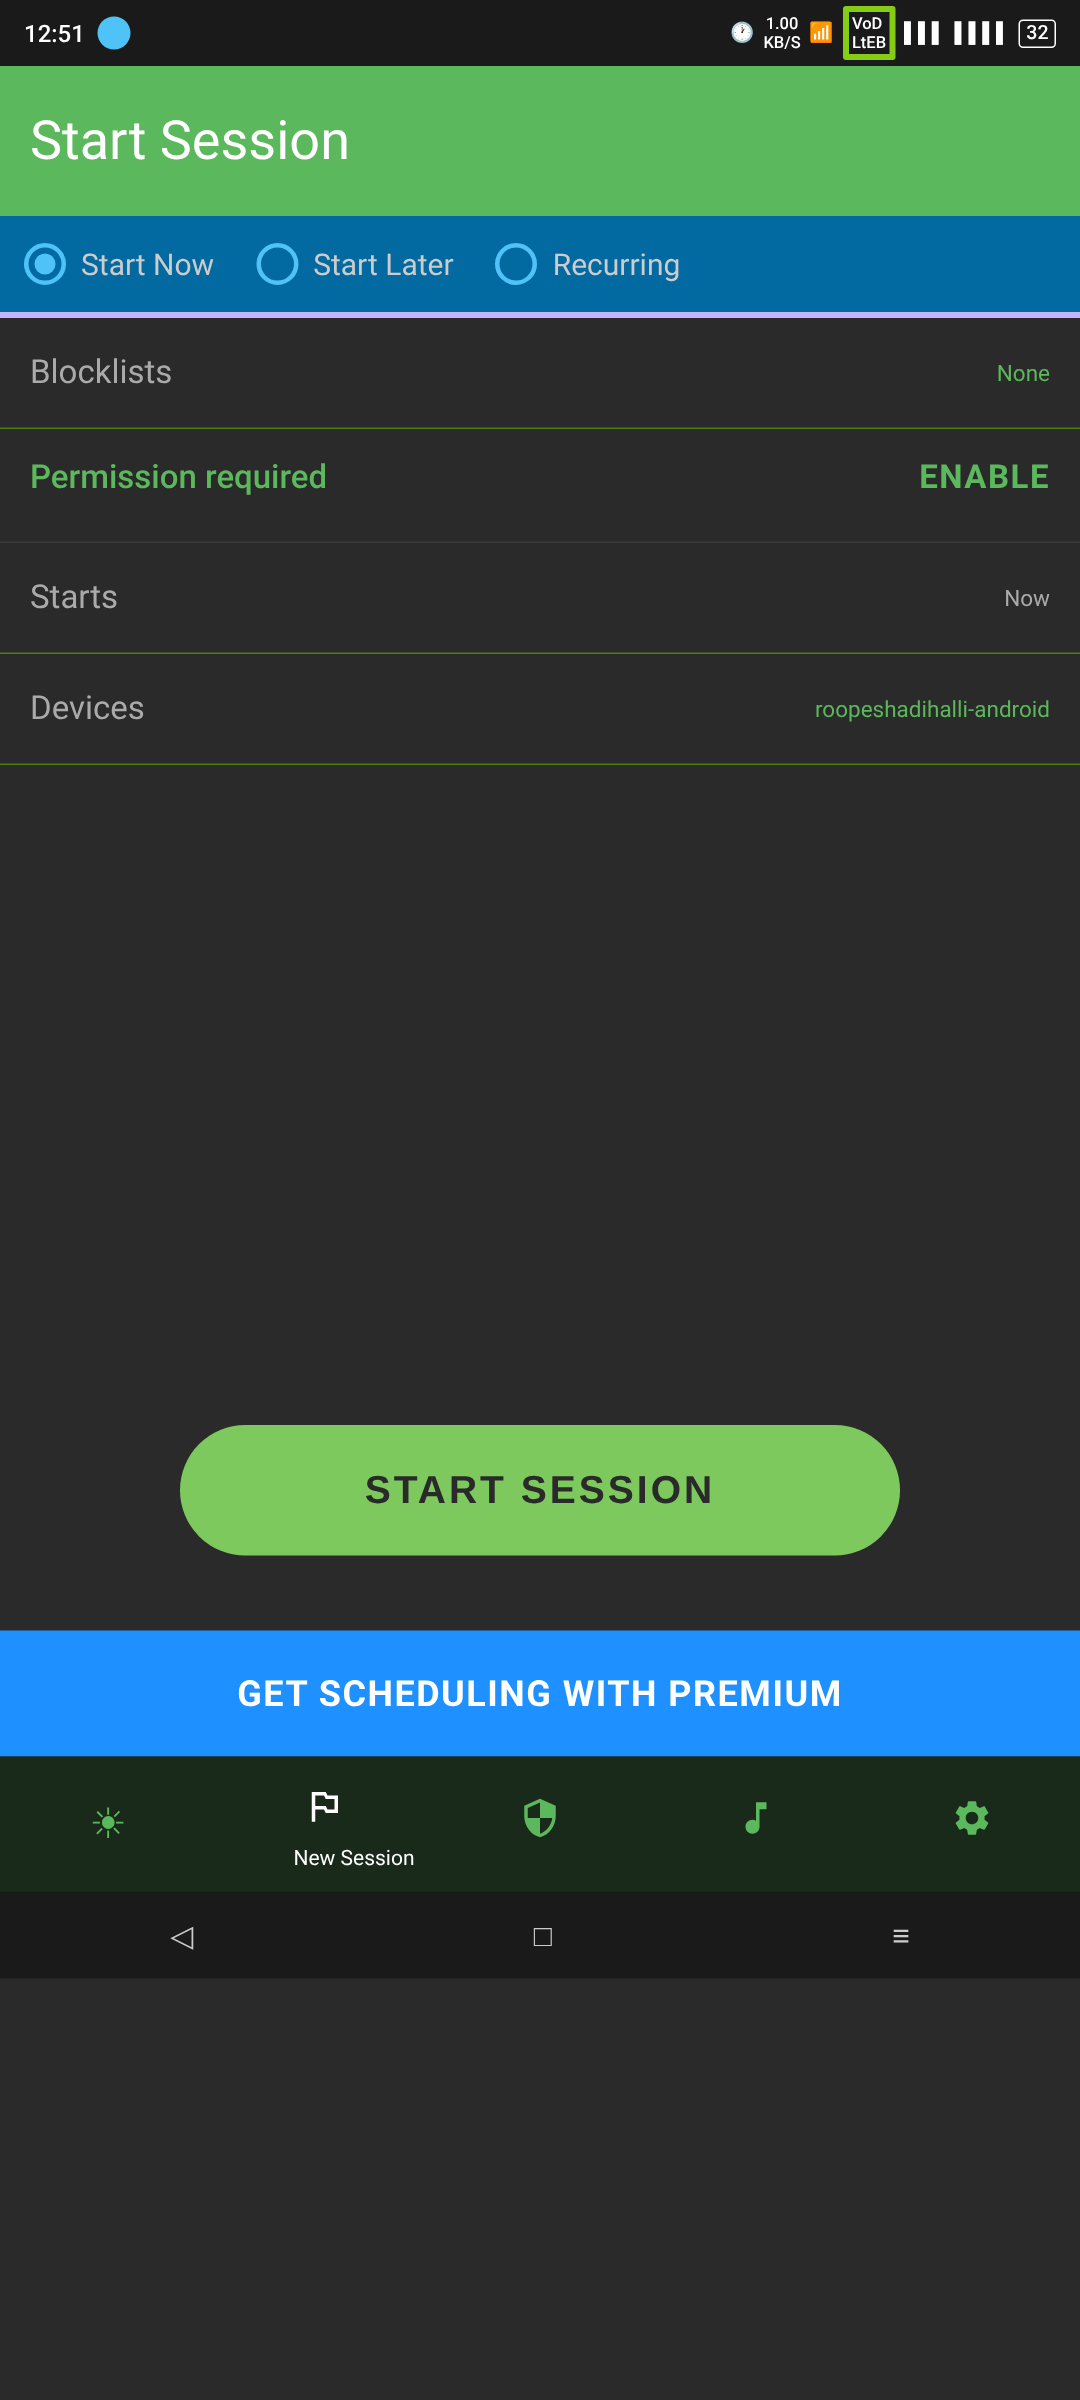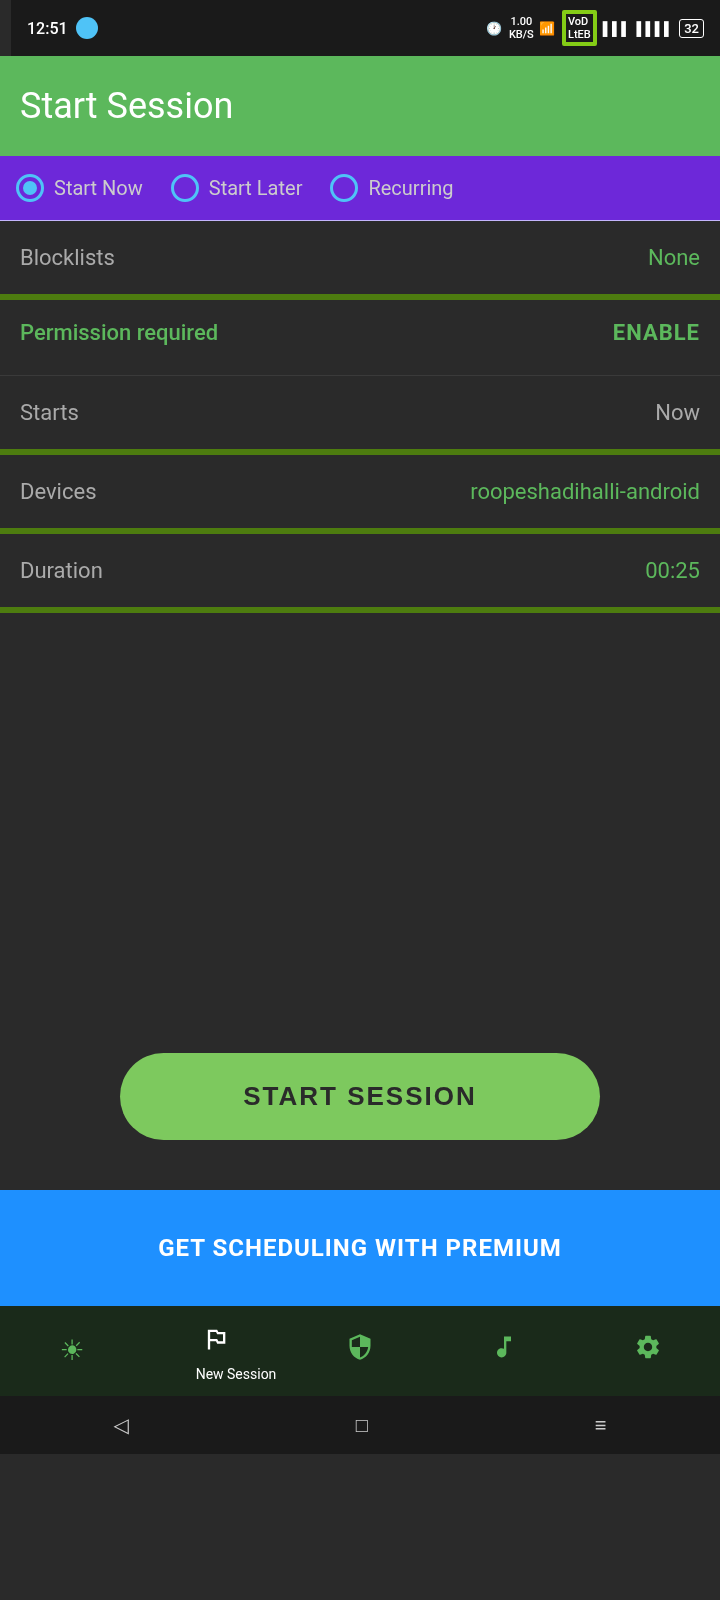--- a/index.html
+++ b/index.html
@@ -9,55 +9,54 @@
       min-height: 1600px;
       background: #2a2a2a;
       font-family: 'Roboto', Arial, sans-serif;
       color: #cccccc;
       overflow-x: hidden;
     }
 
     
     .status-bar {
       background: #1a1a1a;
-      height: 56px;
+      height: 44px;
       display: flex;
       align-items: center;
       justify-content: space-between;
       padding: 0 16px;
       color: white;
       font-size: 16px;
       font-weight: 500;
-      margin-left: 11px;
     }
     .status-bar-left { display: flex; align-items: center; gap: 8px; }
     .status-bar-right { display: flex; align-items: center; gap: 6px; font-size: 13px; }
 
     
     .header {
       background: #5cb85c;
       padding: 24px 20px 24px 20px;
       min-height: 100px;
       display: flex;
       align-items: center;
     }
     .header-title {
       color: white;
       font-size: 36px;
       font-weight: 400;
     }
 
     
     .radio-tabs {
-      background: #6d28d9;
+      background: #0369a1;
       display: flex;
       align-items: center;
       padding: 18px 16px;
       gap: 28px;
-      border-bottom: 1px solid #c4b5fd;
+      border-bottom: 4px solid #c4b5fd;
     }
     .radio-option {
       display: flex;
       align-items: center;
       gap: 10px;
       cursor: pointer;
     }
     .radio-circle {
       width: 28px;
       height: 28px;
@@ -85,30 +84,30 @@
 
     
     .settings-section {
       background: #2a2a2a;
     }
     .settings-row {
       display: flex;
       align-items: center;
       justify-content: space-between;
       padding: 24px 20px;
-      border-bottom: 6px solid #4d7c0f;
+      border-bottom: 1px solid #4d7c0f;
       min-height: 72px;
     }
     .settings-row-label {
       color: #aaaaaa;
       font-size: 22px;
     }
     .settings-row-value {
       color: #5cb85c;
-      font-size: 22px;
+      font-size: 15px;
     }
     .settings-row-value.gray {
       color: #aaaaaa;
     }
 
     
     .permission-row {
       padding: 20px 20px;
       border-bottom: 1px solid #3a3a3a;
       text-align: center;
@@ -164,21 +163,21 @@
       color: #2a2a2a;
       letter-spacing: 2px;
       cursor: pointer;
       width: 480px;
       text-align: center;
     }
 
     
     .premium-banner {
       background: #1e90ff;
-      padding: 44px 20px;
+      padding: 28px 20px;
       text-align: center;
     }
     .premium-text {
       color: white;
       font-size: 24px;
       font-weight: 700;
       letter-spacing: 1px;
     }
 
     
@@ -278,24 +277,20 @@
   <div class="settings-row">
     <span class="settings-row-label">Starts</span>
     <span class="settings-row-value gray">Now</span>
   </div>
 
   <div class="settings-row">
     <span class="settings-row-label">Devices</span>
     <span class="settings-row-value">roopeshadihalli-android</span>
   </div>
 
-  <div class="settings-row">
-    <span class="settings-row-label">Duration</span>
-    <span class="settings-row-value">00:25</span>
-  </div>
 
 </div>
 
 <div class="content-area" style="height: 280px;"></div>
 
 <div class="start-session-container">
   <button class="start-session-btn">START SESSION</button>
 </div>
 
 <div class="premium-banner">

